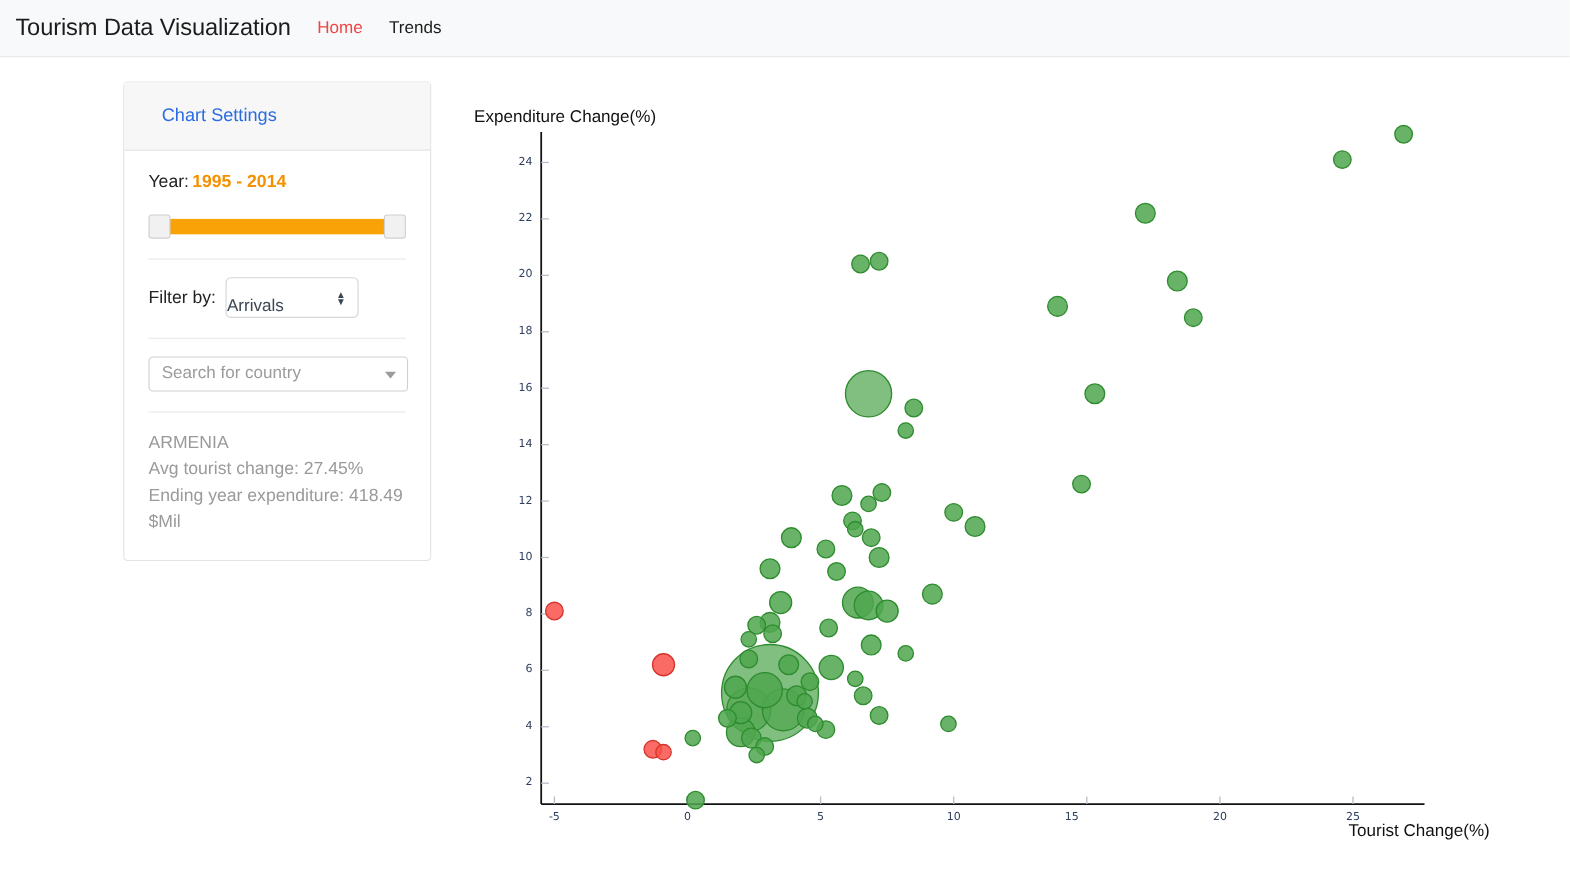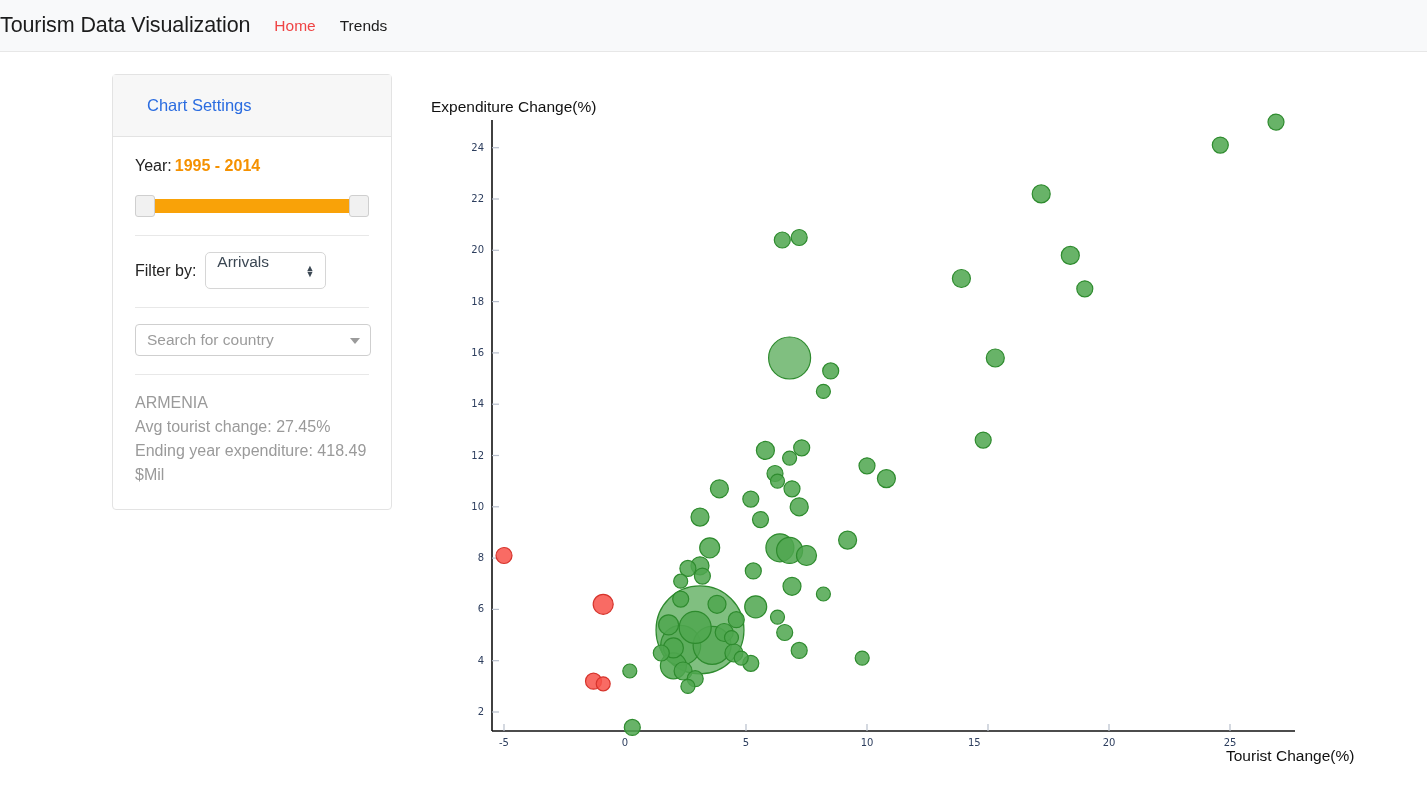--- a/index.html
+++ b/index.html
@@ -11,20 +11,21 @@
     overflow: hidden;
   }
 
   
   #navbar {
     position: absolute; top: 0; left: 0;
     width: 1427px; height: 52px;
     background: #f8f9fa;
     border-bottom: 1px solid #e7e7e7;
     display: flex; align-items: center;
+    padding-left: 14px;
   }
   #brand {
     font-size: 21.5px;
     color: #1c1c1c;
     letter-spacing: -0.1px;
     white-space: nowrap;
   }
   .nav-link {
     font-size: 15.5px;
     margin-left: 24px;
@@ -97,22 +98,21 @@
     display: flex; align-items: center;
     margin-bottom: 18px;
   }
   .filter-label { font-size: 16px; color: #222; margin-right: 9px; }
   .select-box {
     position: relative;
     width: 121px; height: 37px;
     border: 1px solid #d6d6d6;
     border-radius: 5px;
     background: #fff;
-    display: flex; align-items: flex-start;
-    padding-left: 11px;
+    display: flex; align-items: flex-end;
     font-size: 15.5px;
     color: #3b4753;
     cursor: pointer;
   }
   .select-arrows {
     position: absolute; right: 11px; top: 50%;
     transform: translateY(-50%);
     display: flex; flex-direction: column;
     line-height: 6px; font-size: 9px; color: #3b4753;
   }

